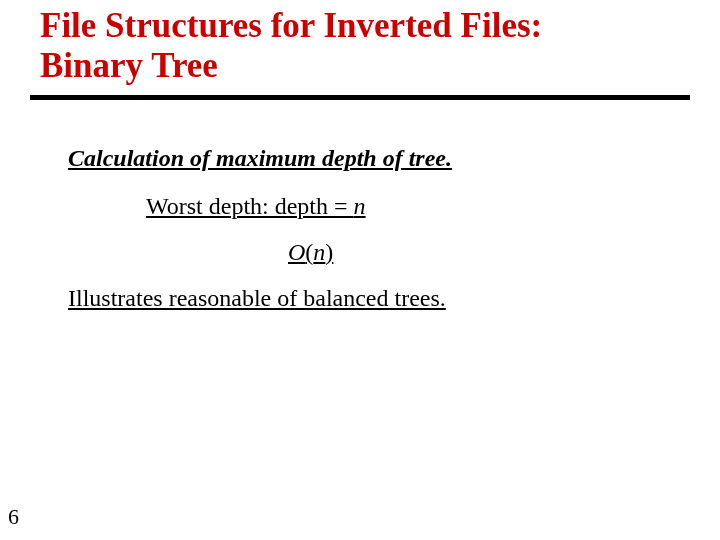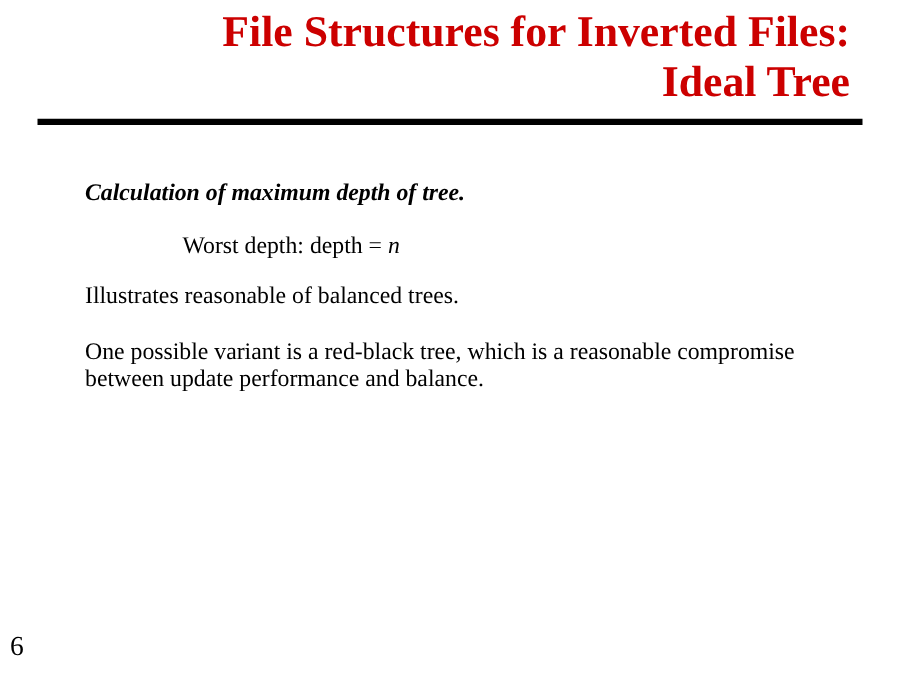--- a/index.html
+++ b/index.html
@@ -12,38 +12,39 @@
     color: #000;
     overflow: hidden;
   }
   .slide {
     position: relative;
     width: 720px;
     height: 540px;
     box-sizing: border-box;
   }
   .title {
-    text-align: right;
+    text-align: left;
     font-weight: bold;
     color: #cc0000;
     font-size: 35px;
     line-height: 1.15;
     padding-top: 6px;
     padding-left: 40px;
     padding-right: 40px;
   }
   .rule {
     height: 5px;
     background: #000;
     margin: 8px 30px 0 30px;
   }
   .body {
     padding: 44px 60px 0 68px;
-    font-size: 19px;
+    font-size: 24px;
     line-height: 1.18;
+    text-decoration: underline;
   }
   .subhead {
     font-style: italic;
     font-weight: bold;
     margin-bottom: 20px;
   }
   .indent1 {
     margin-left: 78px;
     margin-bottom: 18px;
   }
@@ -62,37 +63,39 @@
   }
   .i { font-style: italic; }
 </style>
 </head>
 <body>
 
 <div class="slide">
 
   <div class="title">
     <span>File Structures for Inverted Files:</span><br>
-    <span>Ideal Tree</span>
+    <span>Binary Tree</span>
   </div>
 
   <div class="rule"></div>
 
   <div class="body">
 
     <div class="subhead">Calculation of maximum depth of tree.</div>
 
     <div class="indent1">
       <span>Worst depth: depth = </span><span class="i">n</span>
     </div>
 
+    <div class="center-ish">
+      <span class="i">O</span><span>(</span><span class="i">n</span><span>)</span>
+    </div>
 
 
 
     <div class="para">Illustrates reasonable of balanced trees.</div>
 
-    <div class="para">One possible variant is a red-black tree, which is a reasonable compromise between update performance and balance.</div>
 
   </div>
 
   <div class="pn">6</div>
 
 </div>
 
 </body></html>

